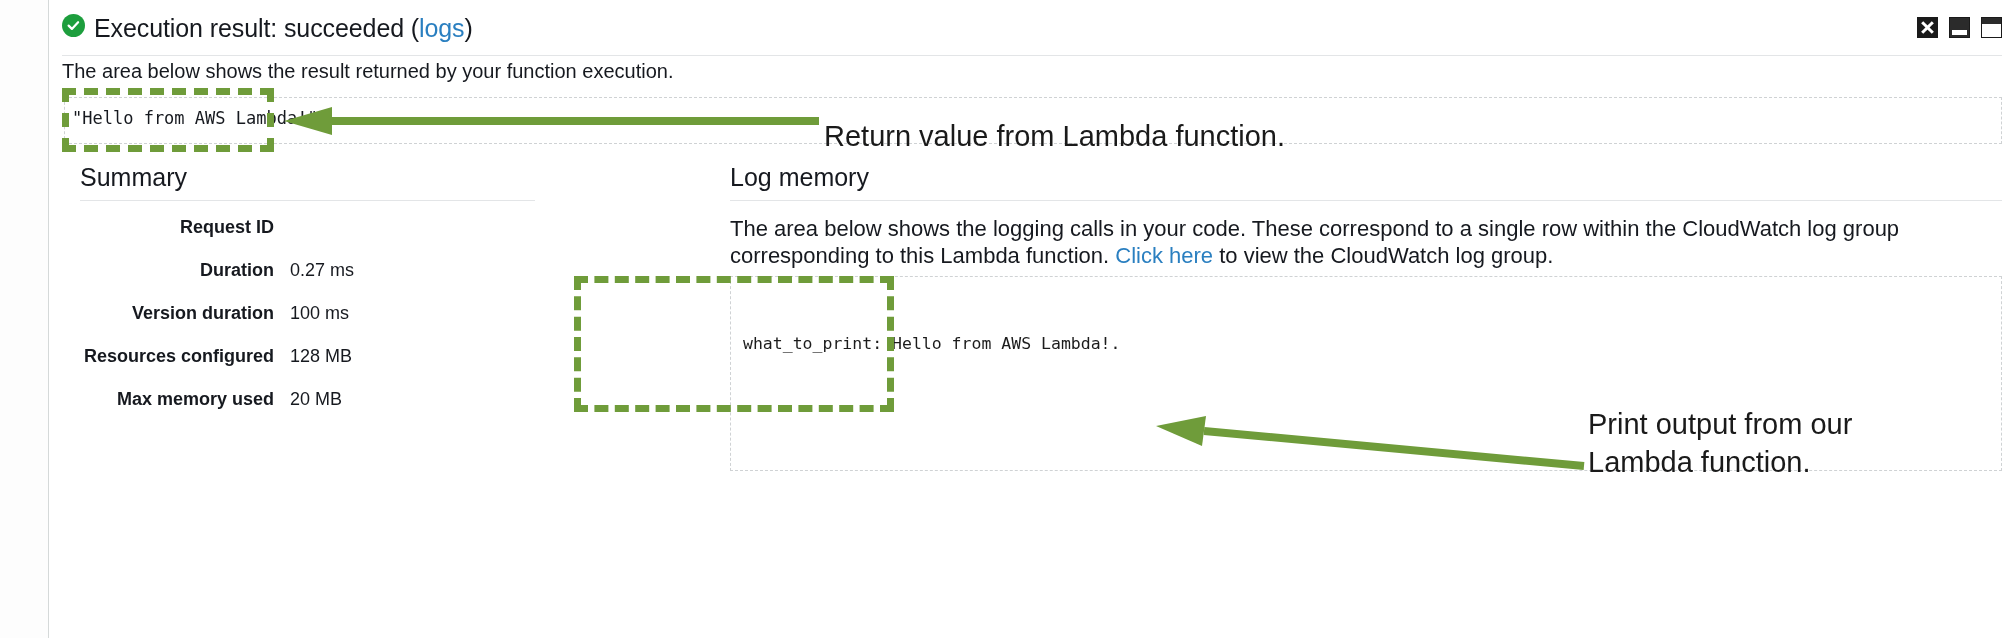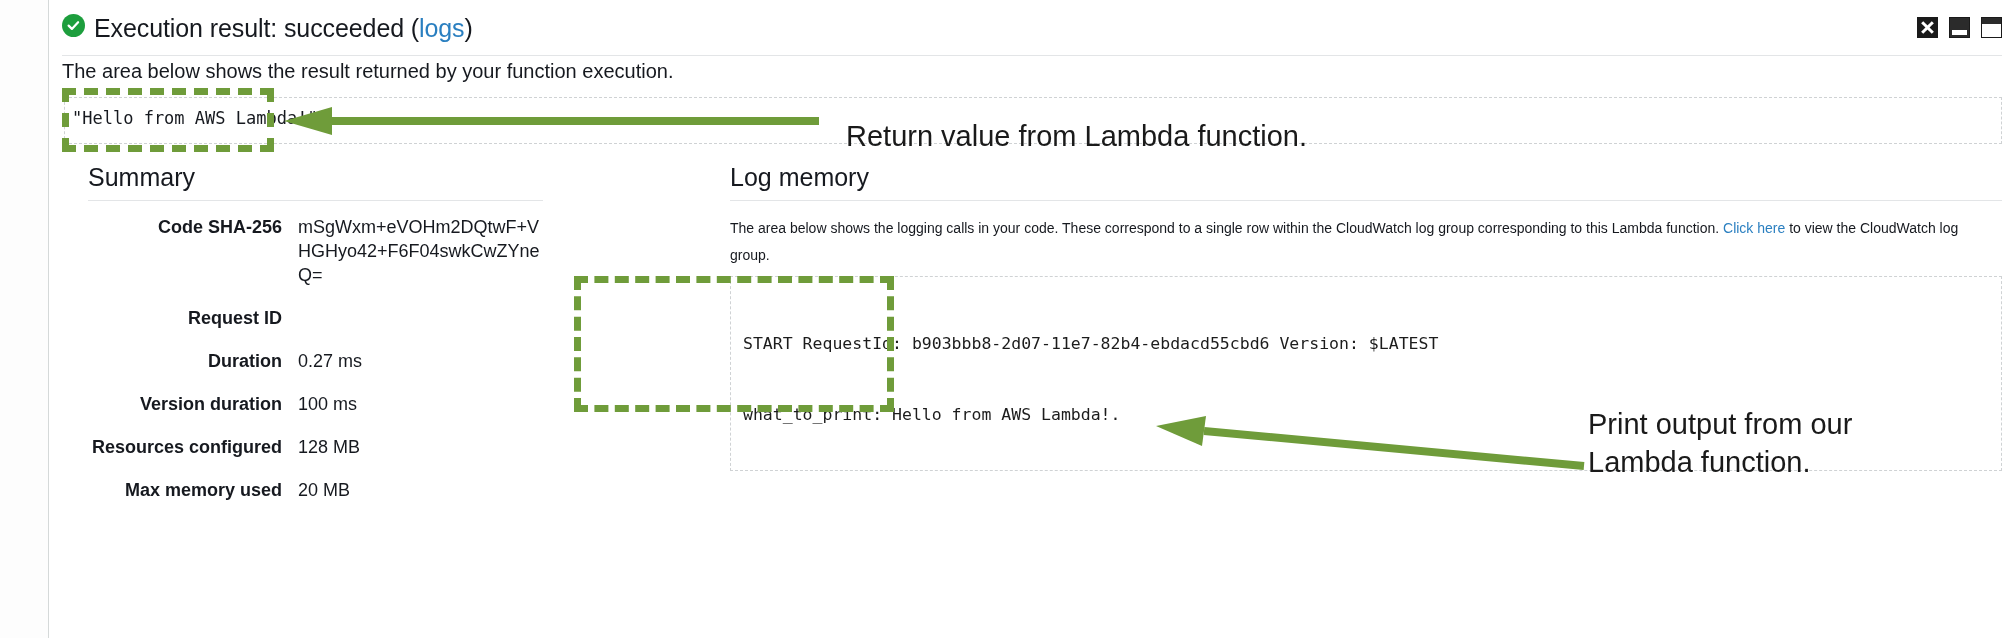--- a/index.html
+++ b/index.html
@@ -190,39 +190,37 @@
     font-family: "Liberation Sans", sans-serif;
     color: #1a1a1a;
     font-weight: 400;
   }
   #anno-return-caption {
     left: 824px;
     top: 136px;
     font-size: 29px;
     white-space: nowrap;
     transform: translateY(-50%);
-    margin-left: 22px;
   }
   #anno-print-caption {
     left: 1588px;
     top: 443px;
     font-size: 29px;
     line-height: 38px;
     text-align: left;
     width: 390px;
     transform: translateY(-50%);
   }
 
   
   #summary-col {
     position: absolute;
     left: 80px;
     top: 162px;
     width: 455px;
-    margin-left: 8px;
   }
   #log-col {
     position: absolute;
     left: 730px;
     top: 162px;
     right: 14px;
   }
   .section-title {
     font-size: 25px;
     font-weight: 400;
@@ -253,21 +251,21 @@
     box-sizing: border-box;
   }
   .sum-value {
     flex: 1 1 auto;
     color: #16191f;
     word-break: break-all;
   }
 
   
   #log-intro {
-    font-size: 14px;
+    font-size: 22px;
     line-height: 27px;
     color: #16191f;
     max-width: 1265px;
   }
   #log-intro-link {
     color: #2a7fc0;
     cursor: pointer;
   }
   #log-output-box {
     position: absolute;
@@ -319,24 +317,20 @@
   <div id="result-intro">The area below shows the result returned by your function execution.</div>
 
   <div id="return-value-box"></div>
   <div id="return-value-text">"Hello from AWS Lambda!"</div>
 
   <div id="summary-col">
     <div class="section-title">Summary</div>
     <div class="section-rule"></div>
 
     <div class="sum-row">
-      <div class="sum-label">Code SHA-256</div>
-      <div class="sum-value">mSgWxm+eVOHm2DQtwF+VHGHyo42+F6F04swkCwZYneQ=</div>
-    </div>
-    <div class="sum-row">
       <div class="sum-label">Request ID</div>
     </div>
     <div class="sum-row">
       <div class="sum-label">Duration</div>
       <div class="sum-value">0.27 ms</div>
     </div>
     <div class="sum-row">
       <div class="sum-label">Version duration</div>
       <div class="sum-value">100 ms</div>
     </div>
@@ -351,21 +345,20 @@
   </div>
 
   <div id="log-col">
     <div class="section-title">Log memory</div>
     <div class="section-rule"></div>
 
     <div id="log-intro"><span>The area below shows the logging calls in your code. These correspond to a single row within the CloudWatch log group corresponding to this Lambda function. </span><span id="log-intro-link">Click here</span><span> to view the CloudWatch log group.</span></div>
 
     <div id="log-output-box">
       <div id="log-lines">
-        <div class="log-line">START RequestId: b903bbb8-2d07-11e7-82b4-ebdacd55cbd6 Version: $LATEST</div>
         <div class="log-line">what_to_print: Hello from AWS Lambda!.</div>
         
         
         
         
         
         
       </div>
     </div>
   </div>

